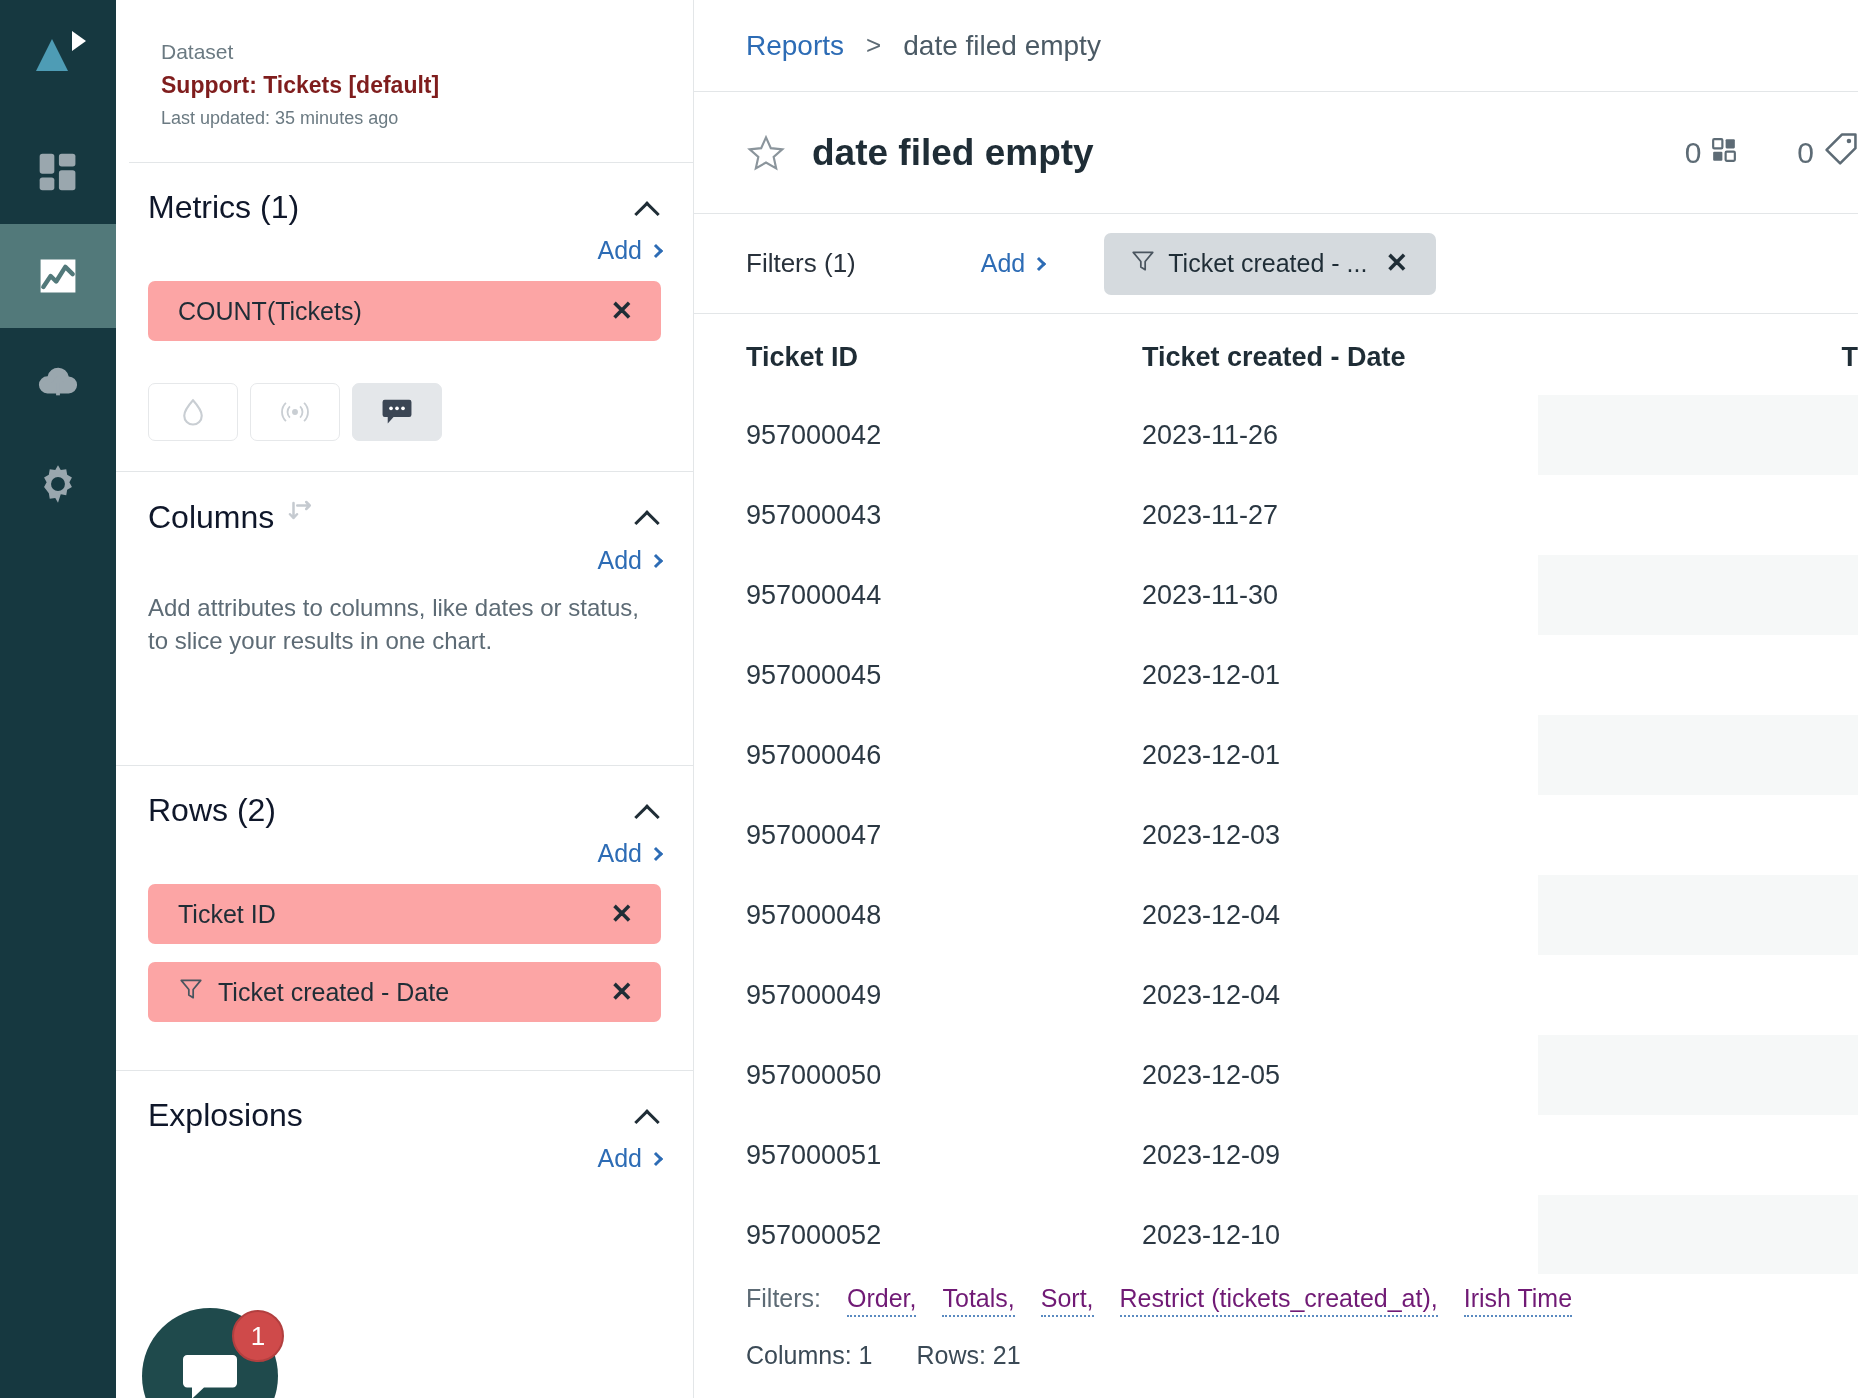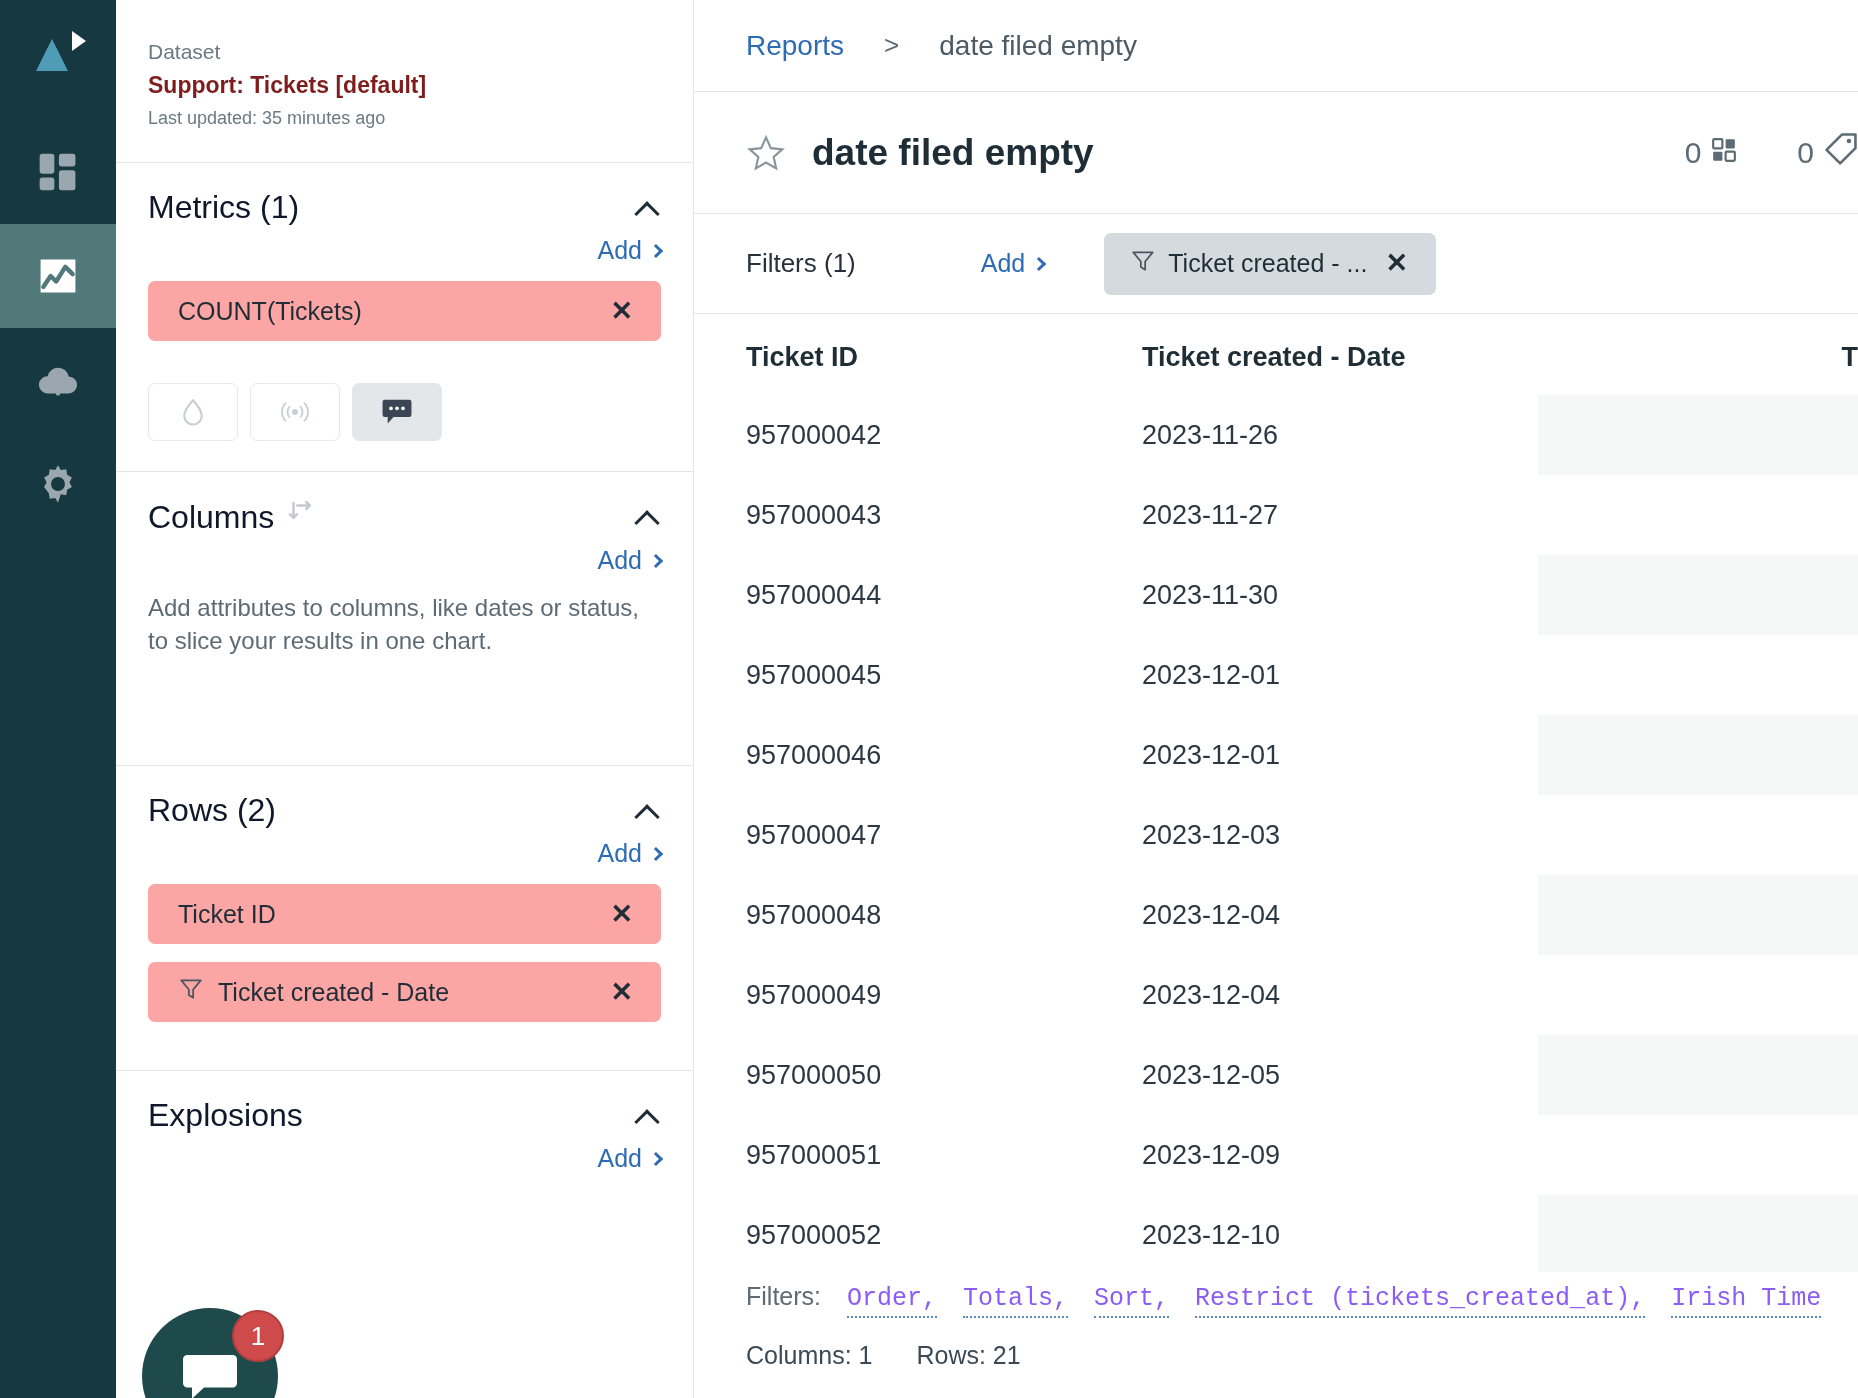--- a/index.html
+++ b/index.html
@@ -31,21 +31,21 @@
 
   
   .panel {
     width: 578px; flex: 0 0 578px;
     border-right: 1px solid #e3e6e8;
     background: #fff;
     display: flex; flex-direction: column;
     position: relative;
     overflow: hidden;
   }
-  .panel-top { padding: 36px 0 0 0; }
+  .panel-top { padding: 36px 0 0 13px; }
   .dataset-block { padding: 0 32px 28px 32px; border-bottom: 1px solid #e3e6e8; }
   .dataset-label { font-size: 21px; color: #6b7a82; line-height: 32px; }
   .dataset-name { font-size: 23px; color: #7f1d1d; line-height: 34px; font-weight: bold; }
   .dataset-updated { font-size: 18px; color: #6b7a82; line-height: 32px; }
 
   .section { border-bottom: 1px solid #e3e6e8; padding: 26px 32px 30px 32px; }
   .section-head {
     display: flex; align-items: center; justify-content: space-between;
     margin-bottom: 4px;
   }
@@ -105,21 +105,21 @@
     width: 52px; height: 52px; border-radius: 50%;
     background: #cf4a4a; border: 2px solid #b23f3f;
     color: #fff; font-size: 26px;
     display: flex; align-items: center; justify-content: center;
   }
 
   
   .main { flex: 1 1 auto; display: flex; flex-direction: column; min-width: 0; }
   .breadcrumb {
     height: 92px; flex: 0 0 92px;
-    display: flex; align-items: center; gap: 40px;
+    display: flex; align-items: center; gap: 22px;
     padding-left: 52px; border-bottom: 1px solid #e3e6e8;
     background: #fff;
   }
   .crumb-link { font-size: 28px; color: #2d6cb5; cursor: pointer; }
   .crumb-sep { font-size: 26px; color: #5d6b75; }
   .crumb-current { font-size: 28px; color: #4b5a65; }
 
   .report-head {
     height: 122px; flex: 0 0 122px;
     display: flex; align-items: center;
@@ -171,22 +171,22 @@
 
   .footer {
     flex: 0 0 auto; padding: 0 0 28px 52px; background: #fff;
   }
   .footer-row1 {
     display: flex; align-items: baseline; gap: 0;
     font-size: 25px; color: #5d6b75; padding-top: 10px;
   }
   .footer-row1 .lead { margin-right: 26px; }
   .footer-link {
-    color: #8b5cf6; cursor: pointer; margin-right: 26px;
-    border-bottom: 2px dotted #5a8ac0; padding-bottom: 3px; font-family: Liberation Mono, monospace;
+    color: #701a75; cursor: pointer; margin-right: 26px;
+    border-bottom: 2px dotted #5a8ac0; padding-bottom: 3px;
   }
   .footer-row2 {
     display: flex; gap: 44px; font-size: 25px; color: #3b4a56;
     margin-top: 28px;
   }
 </style>
 </head>
 <body>
 
 <div class="app">

